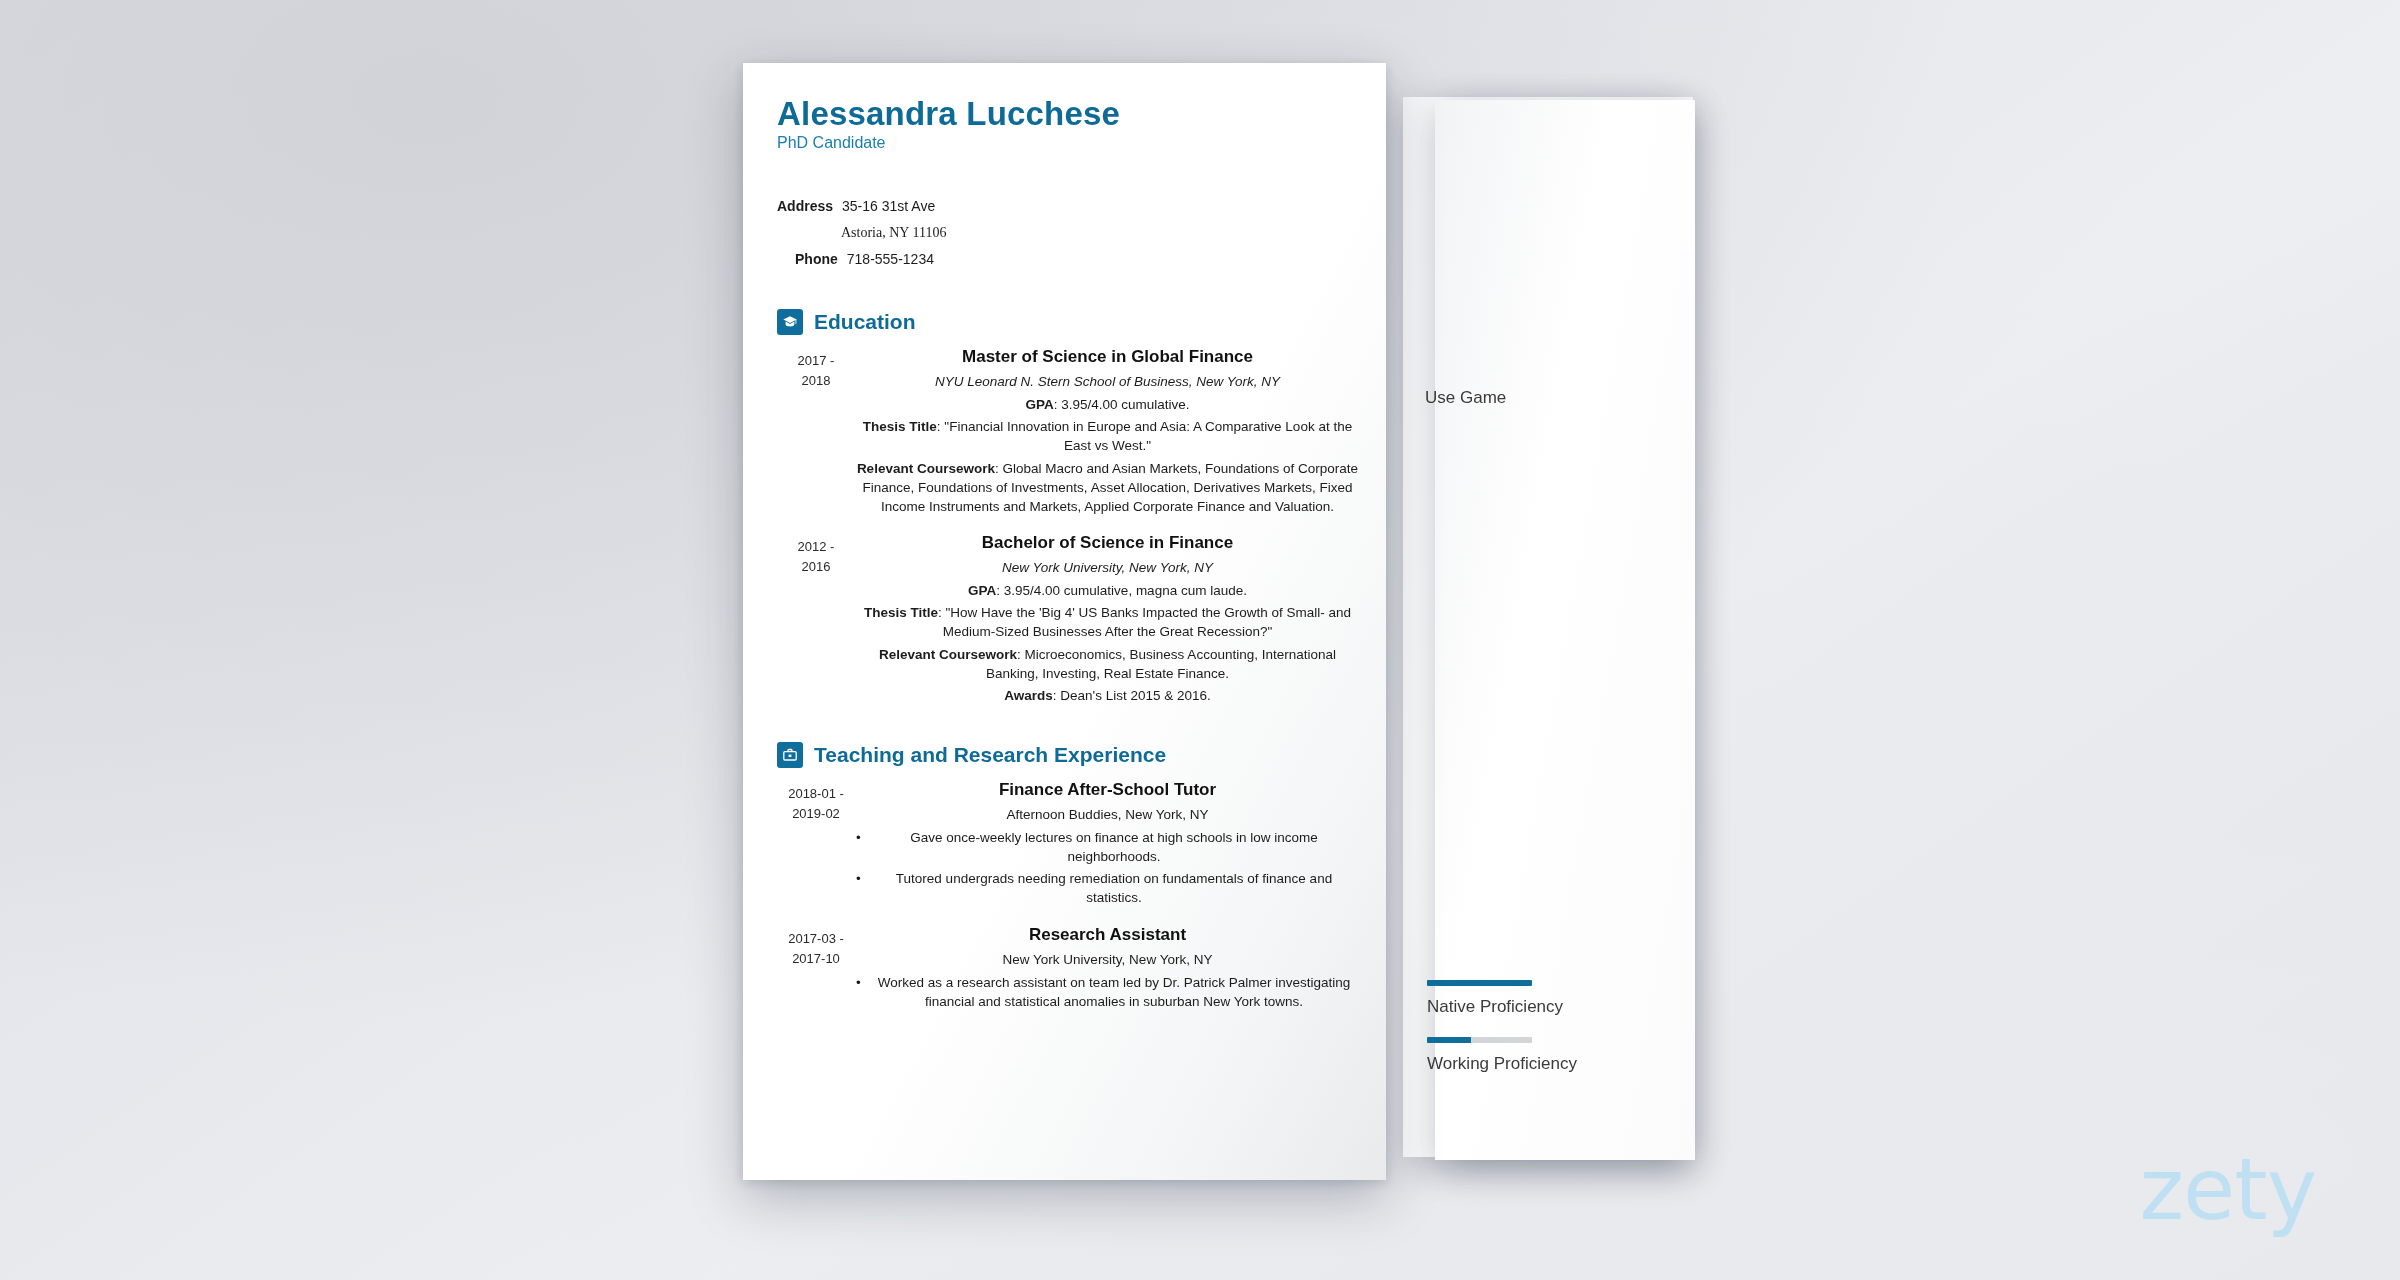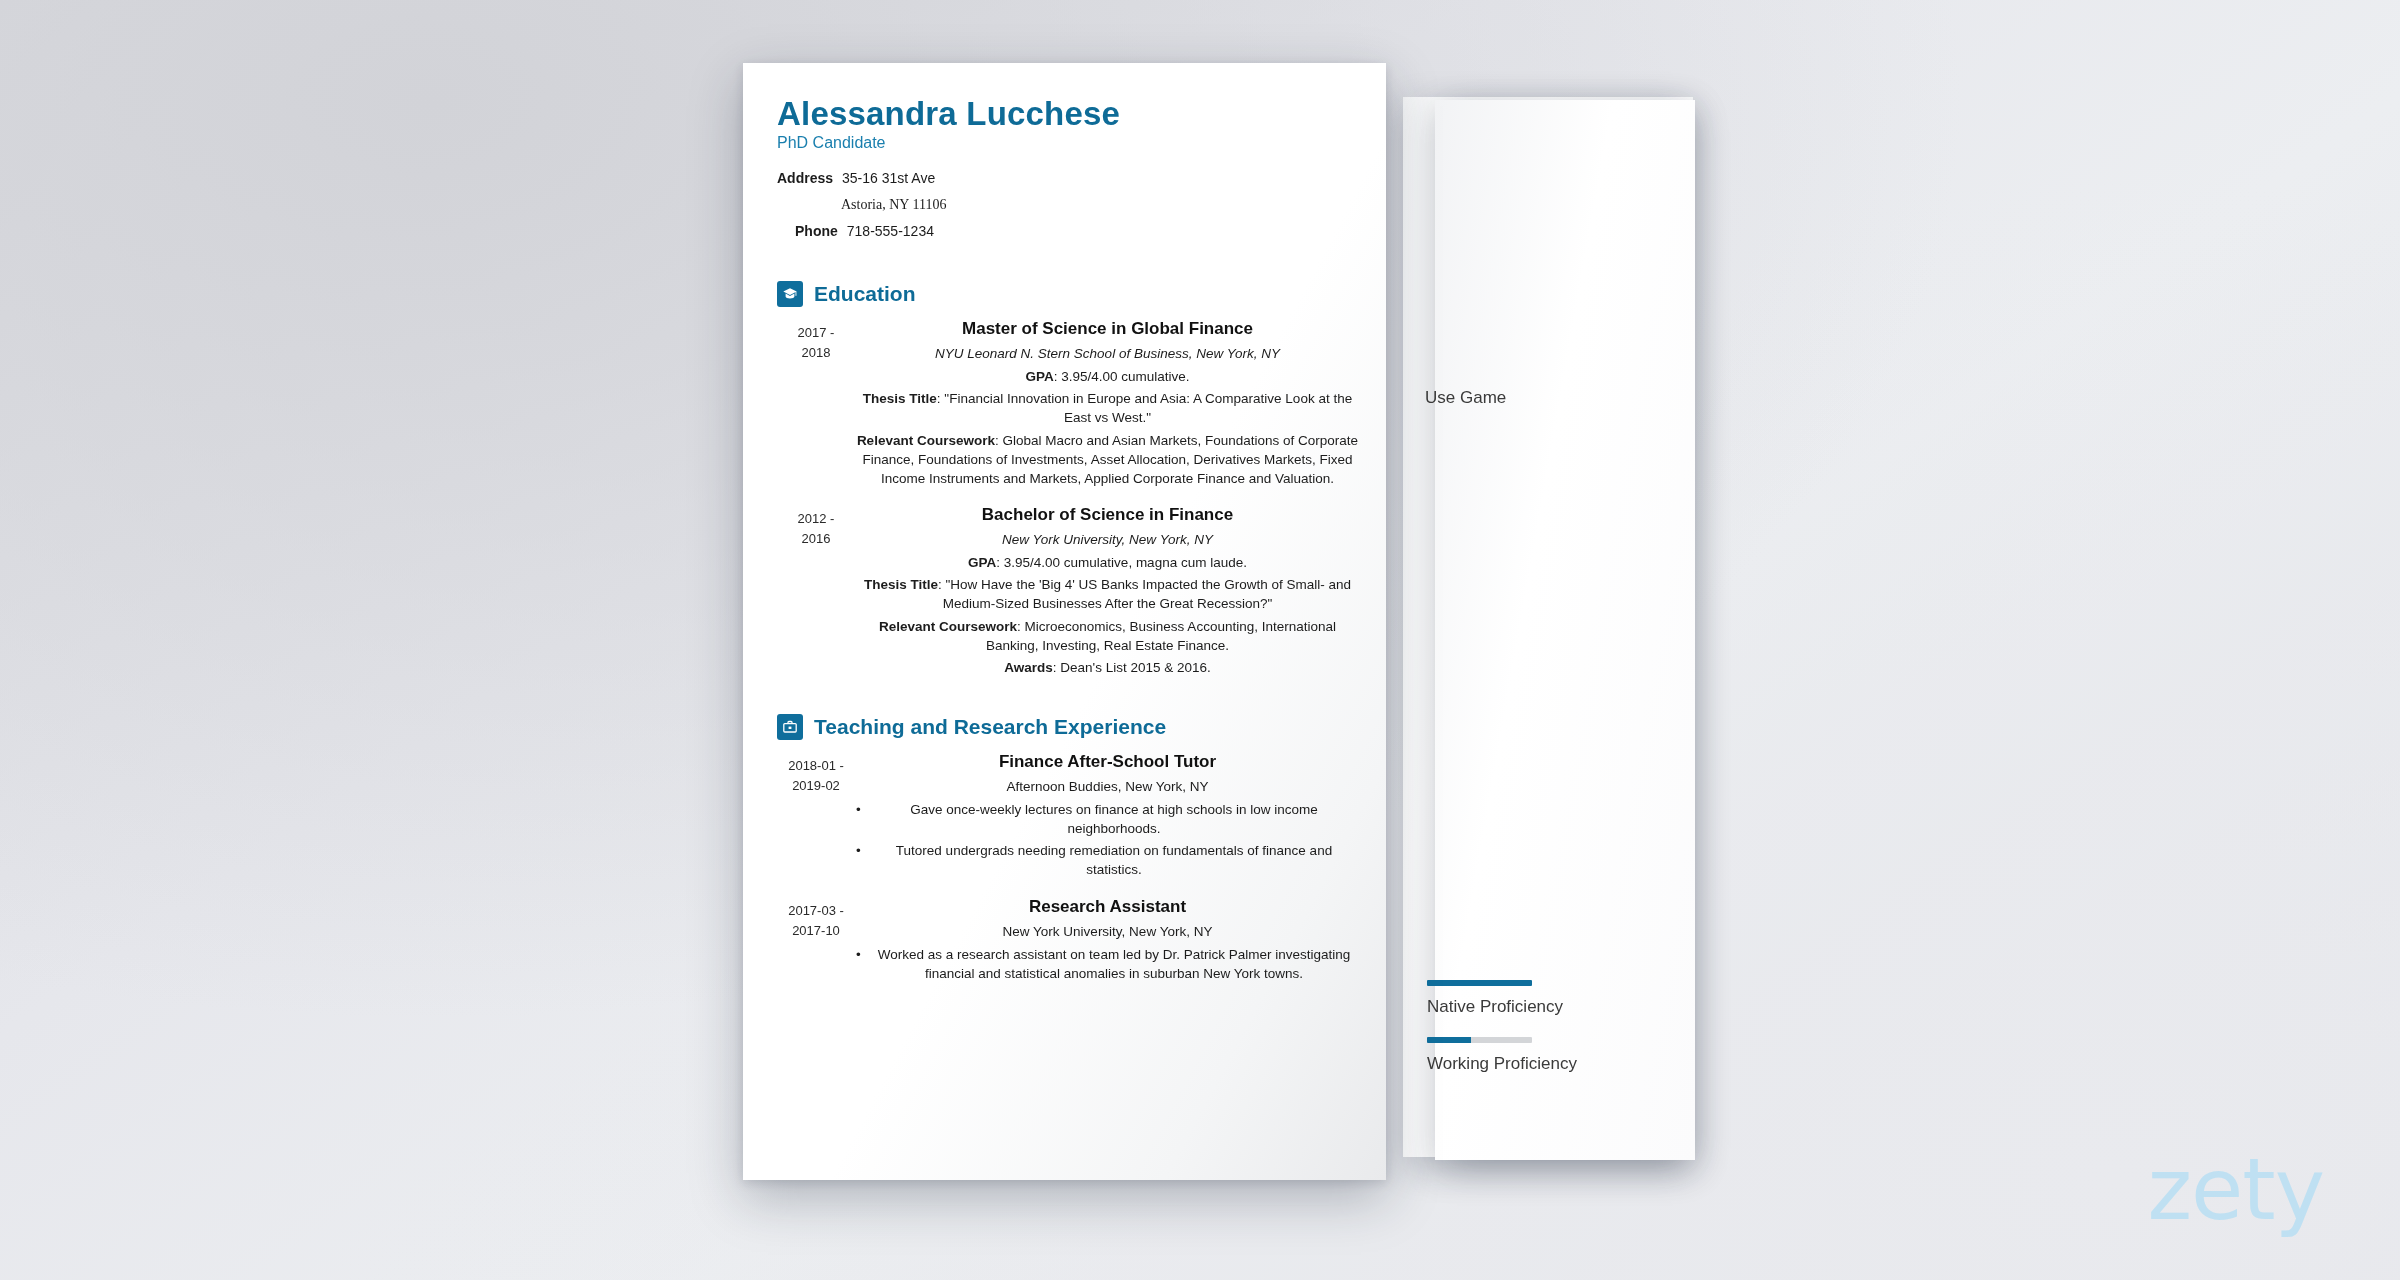--- a/index.html
+++ b/index.html
@@ -97,21 +97,21 @@
     margin: 0 0 0 0;
     line-height: 1.25;
   }
   .job-title {
     font-size: 16px;
     color: #1a7fae;
   }
 
   
   .contact {
-    margin-top: 16px;
+    margin-top: 44px;
     display: flex;
     gap: 18px;
   }
   .contact-col { width: 255px; }
   .contact-col.right { width: 330px; }
   .contact-row {
     display: flex;
     font-size: 14px;
     color: #1c1c1c;
     line-height: 1.45;
@@ -195,21 +195,21 @@
   .bullet::before {
     content: "\2022";
     position: absolute;
     left: 1px;
     top: 0;
   }
 
   
   #zety {
     position: absolute;
-    right: 76px;
+    right: 84px;
     bottom: 48px;
     font-size: 85px;
     color: #bfe0f2;
     font-family: "DejaVu Sans", sans-serif;
     letter-spacing: -1px;
     line-height: 1;
     user-select: none;
   }
 </style>
 </head>

